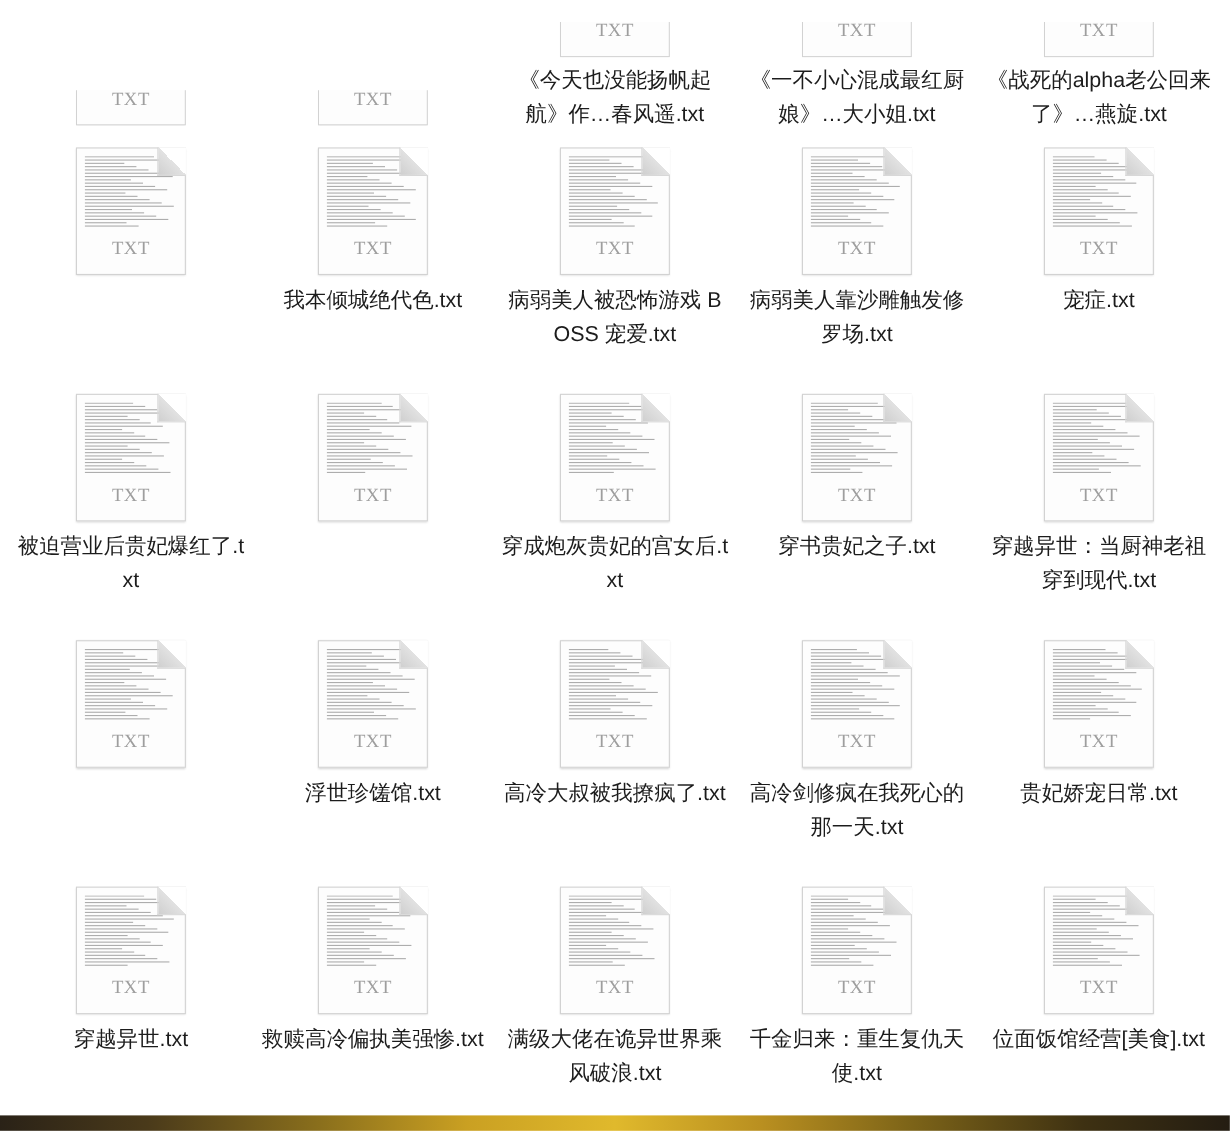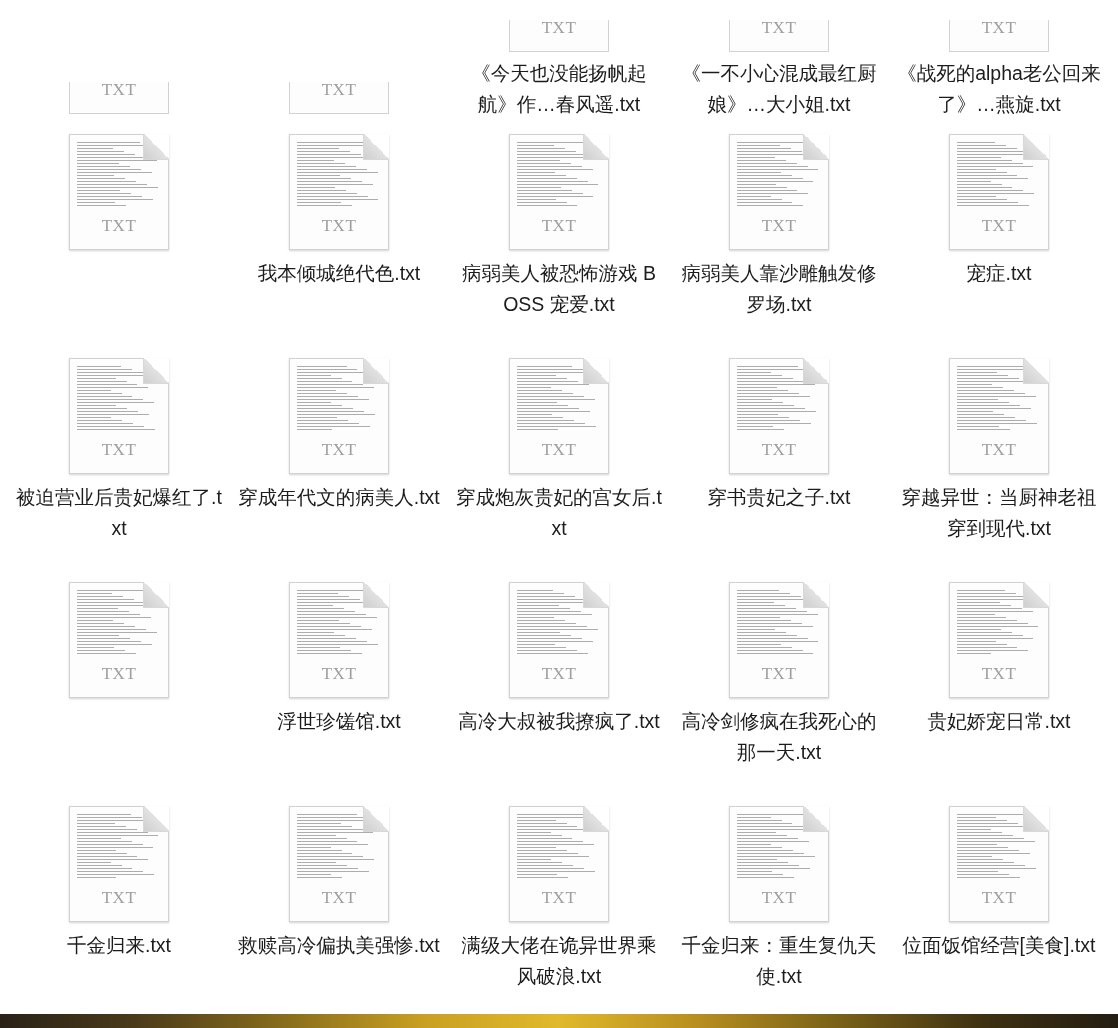--- a/index.html
+++ b/index.html
@@ -405,21 +405,20 @@
             <i style="width: 61%;"></i>
             <i style="width: 74%;"></i>
             <i style="width: 87%;"></i>
             <i style="width: 42%;"></i>
           </div>
           <div class="fold-cover"></div>
           <div class="fold"></div>
           <div class="txt-label">TXT</div>
         </div>
       </div>
-      <div class="file-label">穿成年代文的病美人.txt</div>
     </div>
     <div class="file-cell">
       <div class="thumb-wrap">
         <div class="doc">
           <div class="lines">
             <i style="width: 66%;"></i>
             <i style="width: 79%;"></i>
             <i style="width: 92%;"></i>
             <i style="width: 47%;"></i>
             <i style="width: 60%;"></i>
@@ -710,21 +709,21 @@
             <i style="width: 66%;"></i>
             <i style="width: 79%;"></i>
             <i style="width: 92%;"></i>
             <i style="width: 47%;"></i>
           </div>
           <div class="fold-cover"></div>
           <div class="fold"></div>
           <div class="txt-label">TXT</div>
         </div>
       </div>
-      <div class="file-label">千金归来.txt</div>
+      <div class="file-label">穿越异世.txt</div>
     </div>
     <div class="file-cell">
       <div class="thumb-wrap">
         <div class="doc">
           <div class="lines">
             <i style="width: 71%;"></i>
             <i style="width: 84%;"></i>
             <i style="width: 97%;"></i>
             <i style="width: 52%;"></i>
             <i style="width: 65%;"></i>

